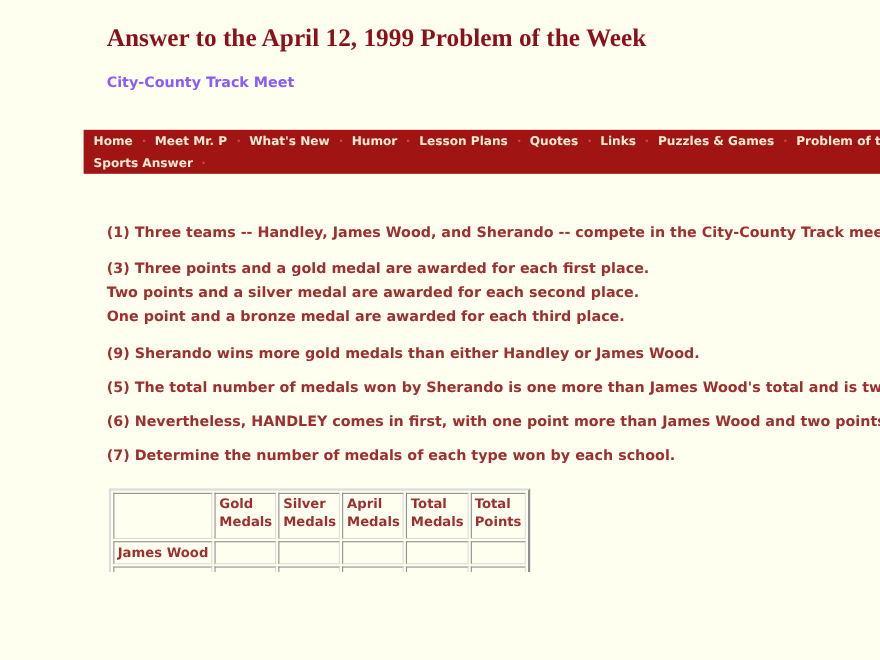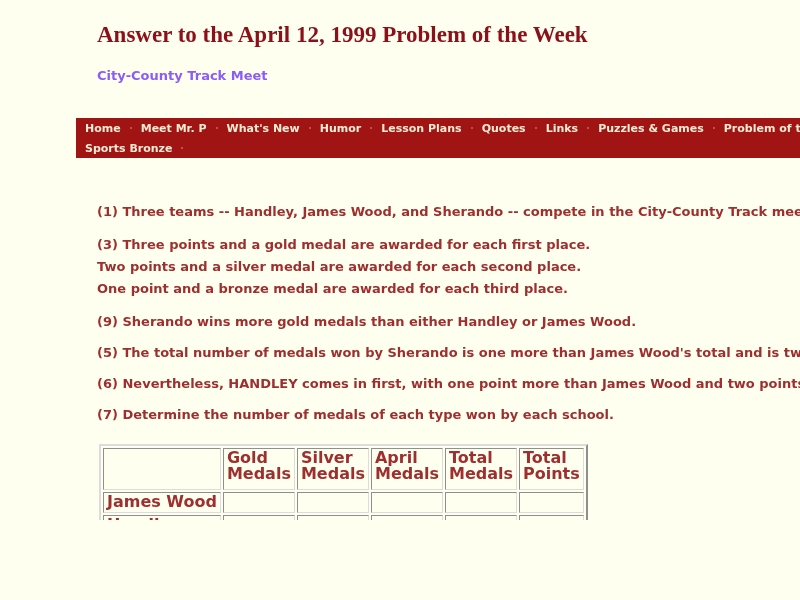--- a/index.html
+++ b/index.html
@@ -53,21 +53,21 @@
     margin:20px 0 0 59px;
     border-collapse:separate; border-spacing:2px;
     border:2px solid;
     border-color:#dcdcdc #8f8f8f #8f8f8f #dcdcdc;
     background:#fffff0;
   }
   table.answer-table td {
     border:1px solid;
     border-color:#8f8f8f #dcdcdc #dcdcdc #8f8f8f;
     background:#fffff0;
-    font-weight:bold; font-size:16px; line-height:16px;
+    font-weight:bold; font-size:12px; line-height:16px;
     color:#9d2f2f;
     padding:1px 3px;
     vertical-align:top;
   }
   td.c0 { width:74px; white-space:nowrap; }
   td.cm { width:44px; }
   td.cp { width:40px; }
   tr.hdr td { height:38px; }
   tr.data td { height:17px; }
 </style>
@@ -86,21 +86,21 @@
       <span class="nav-item">What's New</span>
       <span class="nav-item">Humor</span>
       <span class="nav-item">Lesson Plans</span>
       <span class="nav-item">Quotes</span>
       <span class="nav-item">Links</span>
       <span class="nav-item">Puzzles &amp; Games</span>
       <span class="nav-item">Problem of the Month</span>
 
     </div>
     <div class="nav-row">
-      <span class="nav-item">Sports Bronze</span>
+      <span class="nav-item">Sports Answer</span>
     </div>
   </nav>
 
   <div class="clues">
     <p>(1) Three teams -- Handley, James Wood, and Sherando -- compete in the City-County Track meet. The meet has ten events.</p>
     <p class="multi">
       <span>(3) Three points and a gold medal are awarded for each first place.</span>
       <span>Two points and a silver medal are awarded for each second place.</span>
       <span>One point and a bronze medal are awarded for each third place.</span>
     </p>

